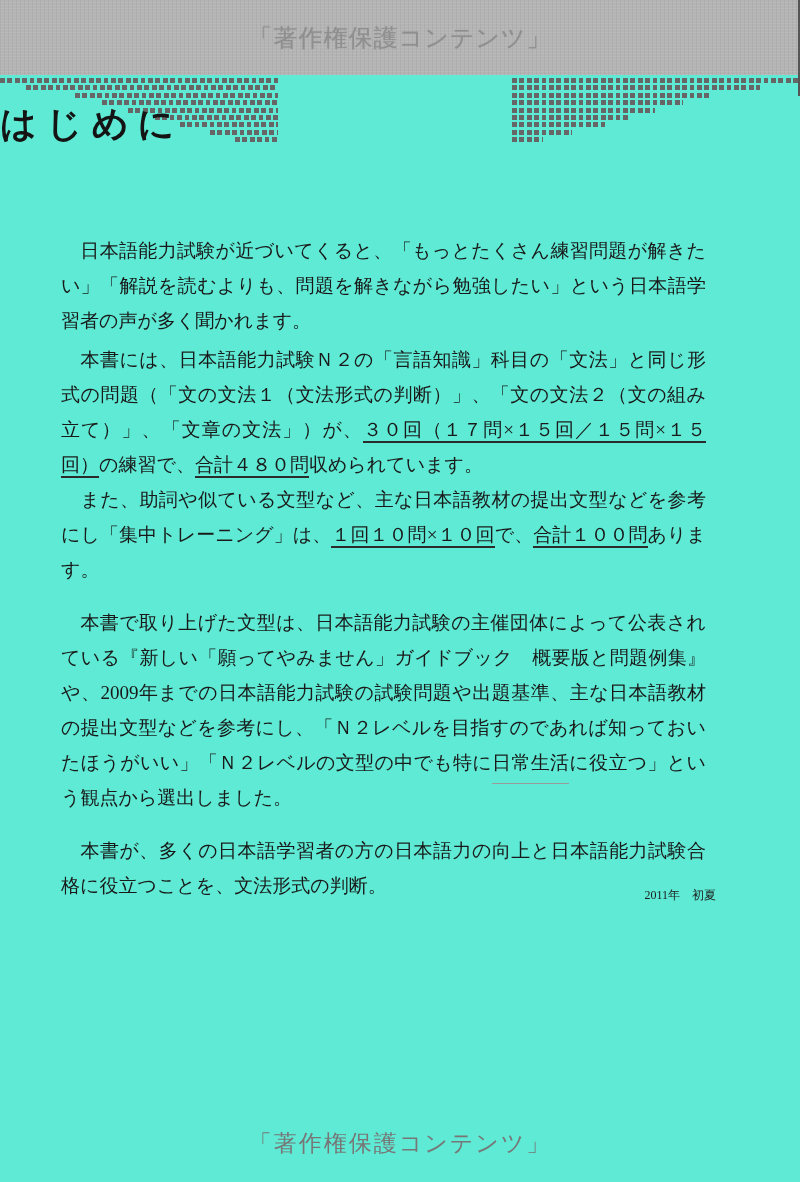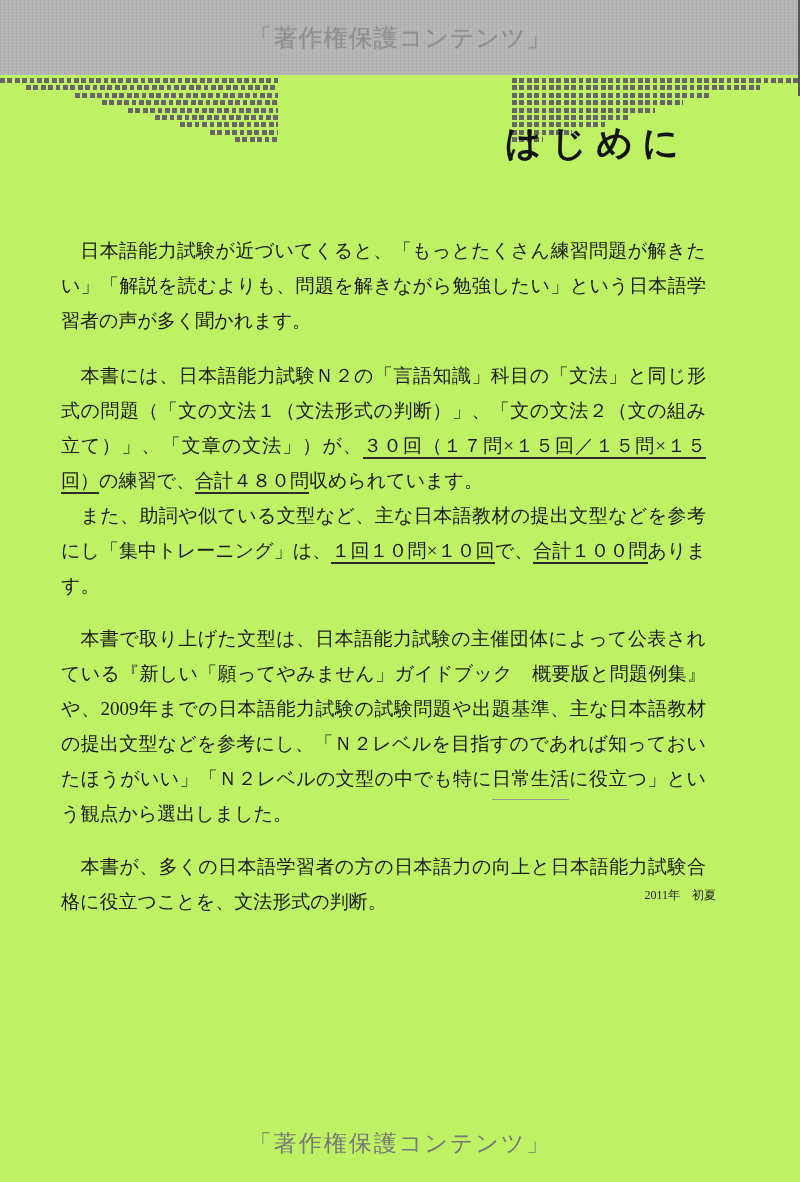--- a/index.html
+++ b/index.html
@@ -1,21 +1,21 @@
 <!DOCTYPE html>
 <html><head>
 <meta charset="utf-8">
 <style>
   html, body { margin: 0; padding: 0; background: #ffffff; }
   .page {
     position: relative;
     width: 800px;
     height: 1182px;
     margin: 0 auto;
-    background: #bef264;
+    background: #5eead4;
     overflow: hidden;
     font-family: "Liberation Serif", "DejaVu Serif", serif;
     color: #1a1a1a;
   }
 
   
   .top-band {
     position: absolute;
     top: 0; left: 0;
     width: 800px; height: 75px;
@@ -61,42 +61,42 @@
   .dots-left  .l9 { width: 43px;  }
   .dots-right .r1 { width: 288px; } .dots-right .r2 { width: 248px; }
   .dots-right .r3 { width: 200px; } .dots-right .r4 { width: 171px; }
   .dots-right .r5 { width: 143px; } .dots-right .r6 { width: 116px; }
   .dots-right .r7 { width: 93px;  } .dots-right .r8 { width: 60px;  }
   .dots-right .r9 { width: 31px;  }
 
   
   .page-title {
     position: absolute;
-    top: 95px; left: 0;
+    top: 76px; left: 0;
     width: 688px;
-    text-align: right;
+    text-align: left;
     font-family: "Liberation Sans", "DejaVu Sans", sans-serif;
     font-size: 36px;
     font-weight: bold;
     letter-spacing: 9px;
     color: #141414;
   }
 
   
   .body-text {
     position: absolute;
     top: 233px; left: 61px;
     width: 645px;
     font-size: 19px;
     line-height: 35px;
     text-align: justify;
     color: #191919;
   }
   .para { margin: 0; }
-  .gap-s { margin-top: 20px; }
+  .gap-s { margin-top: 4px; }
   .gap-m { margin-top: 18px; }
   .u {
     border-bottom: 2px solid #2b2b2b;
     padding-bottom: 1px;
   }
   .u-faint {
     border-bottom: 1px solid #9a9a9a;
     padding-bottom: 10px;
   }
 

